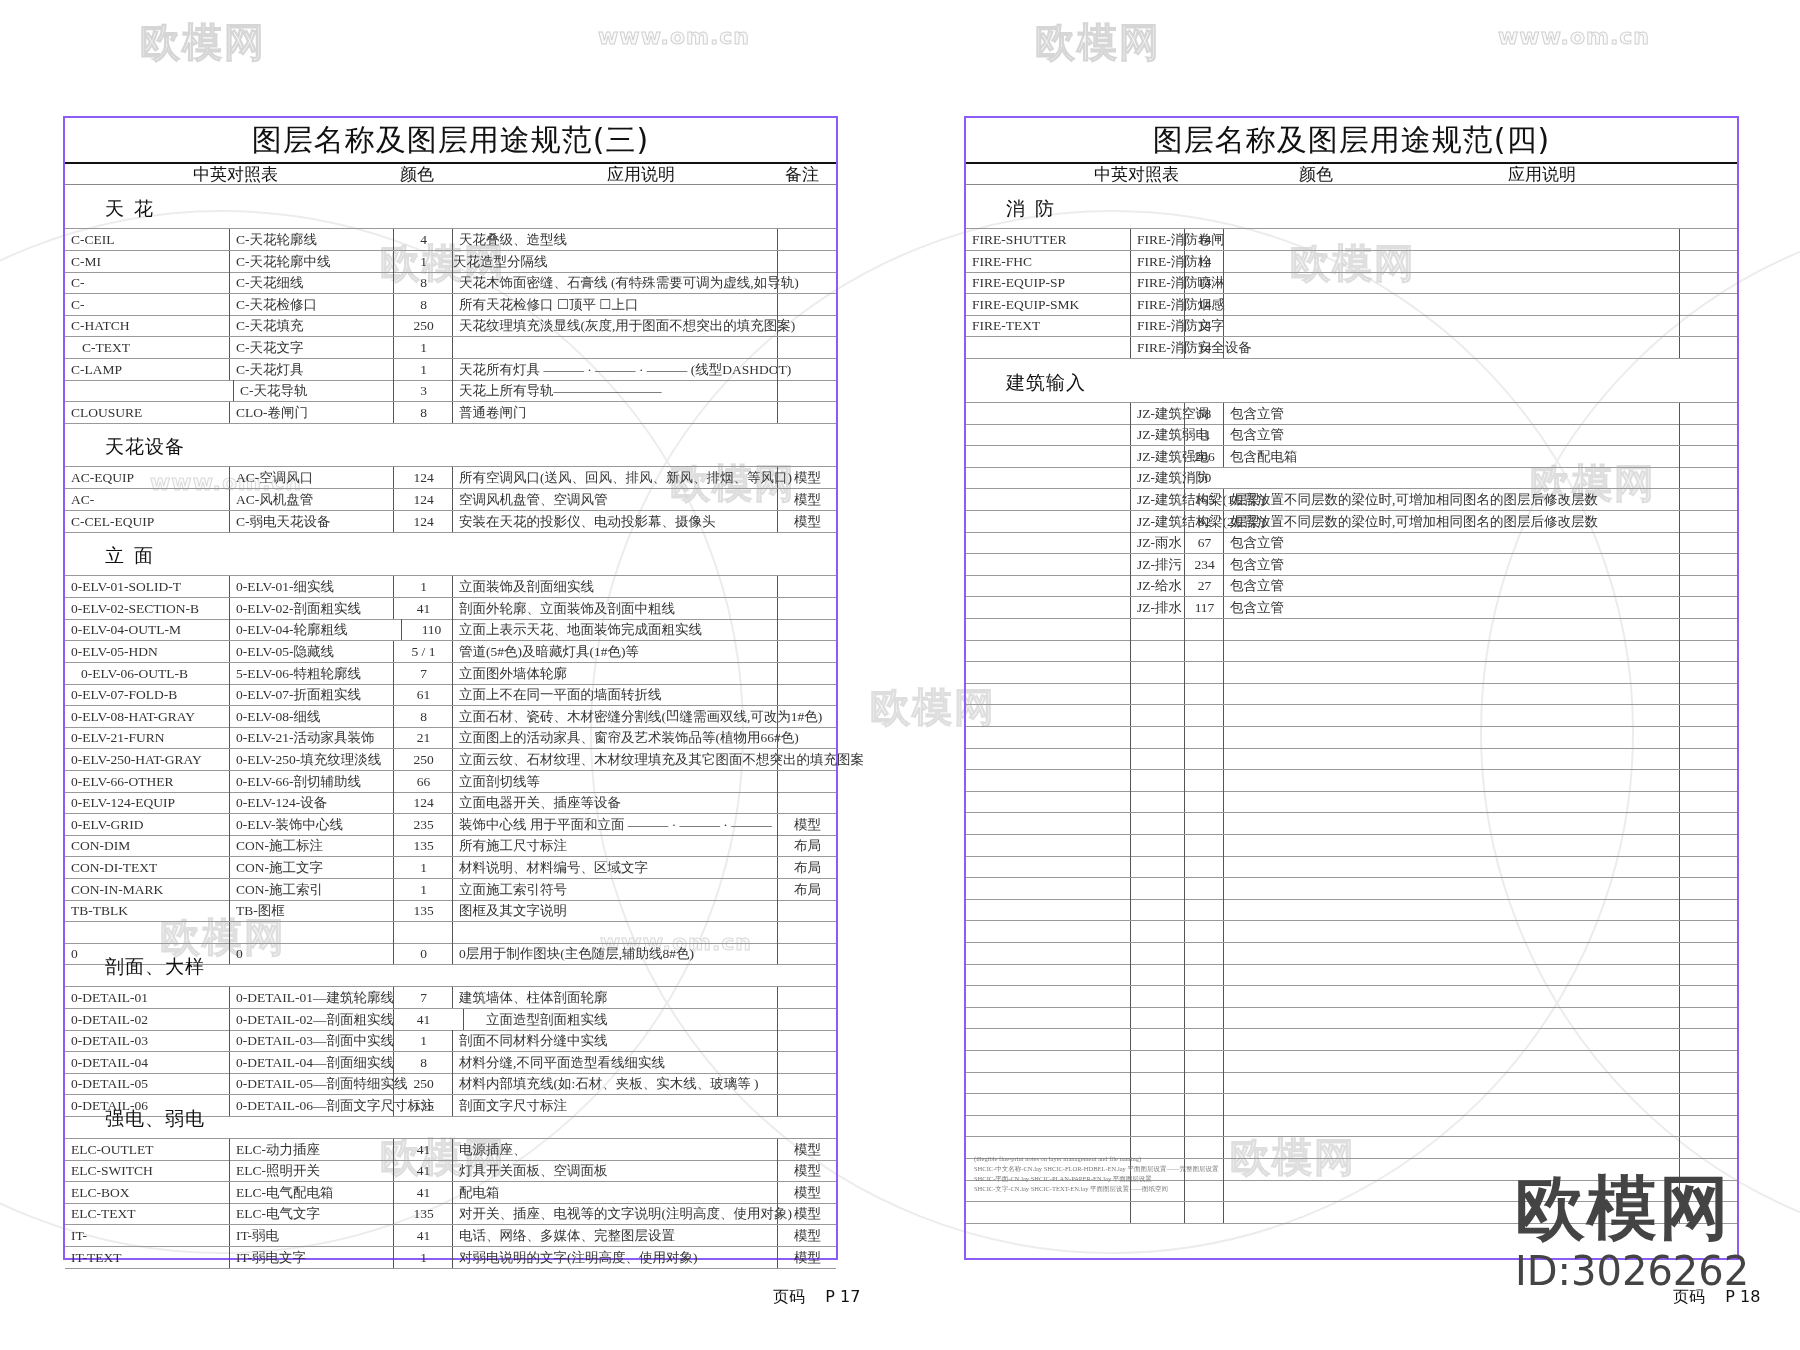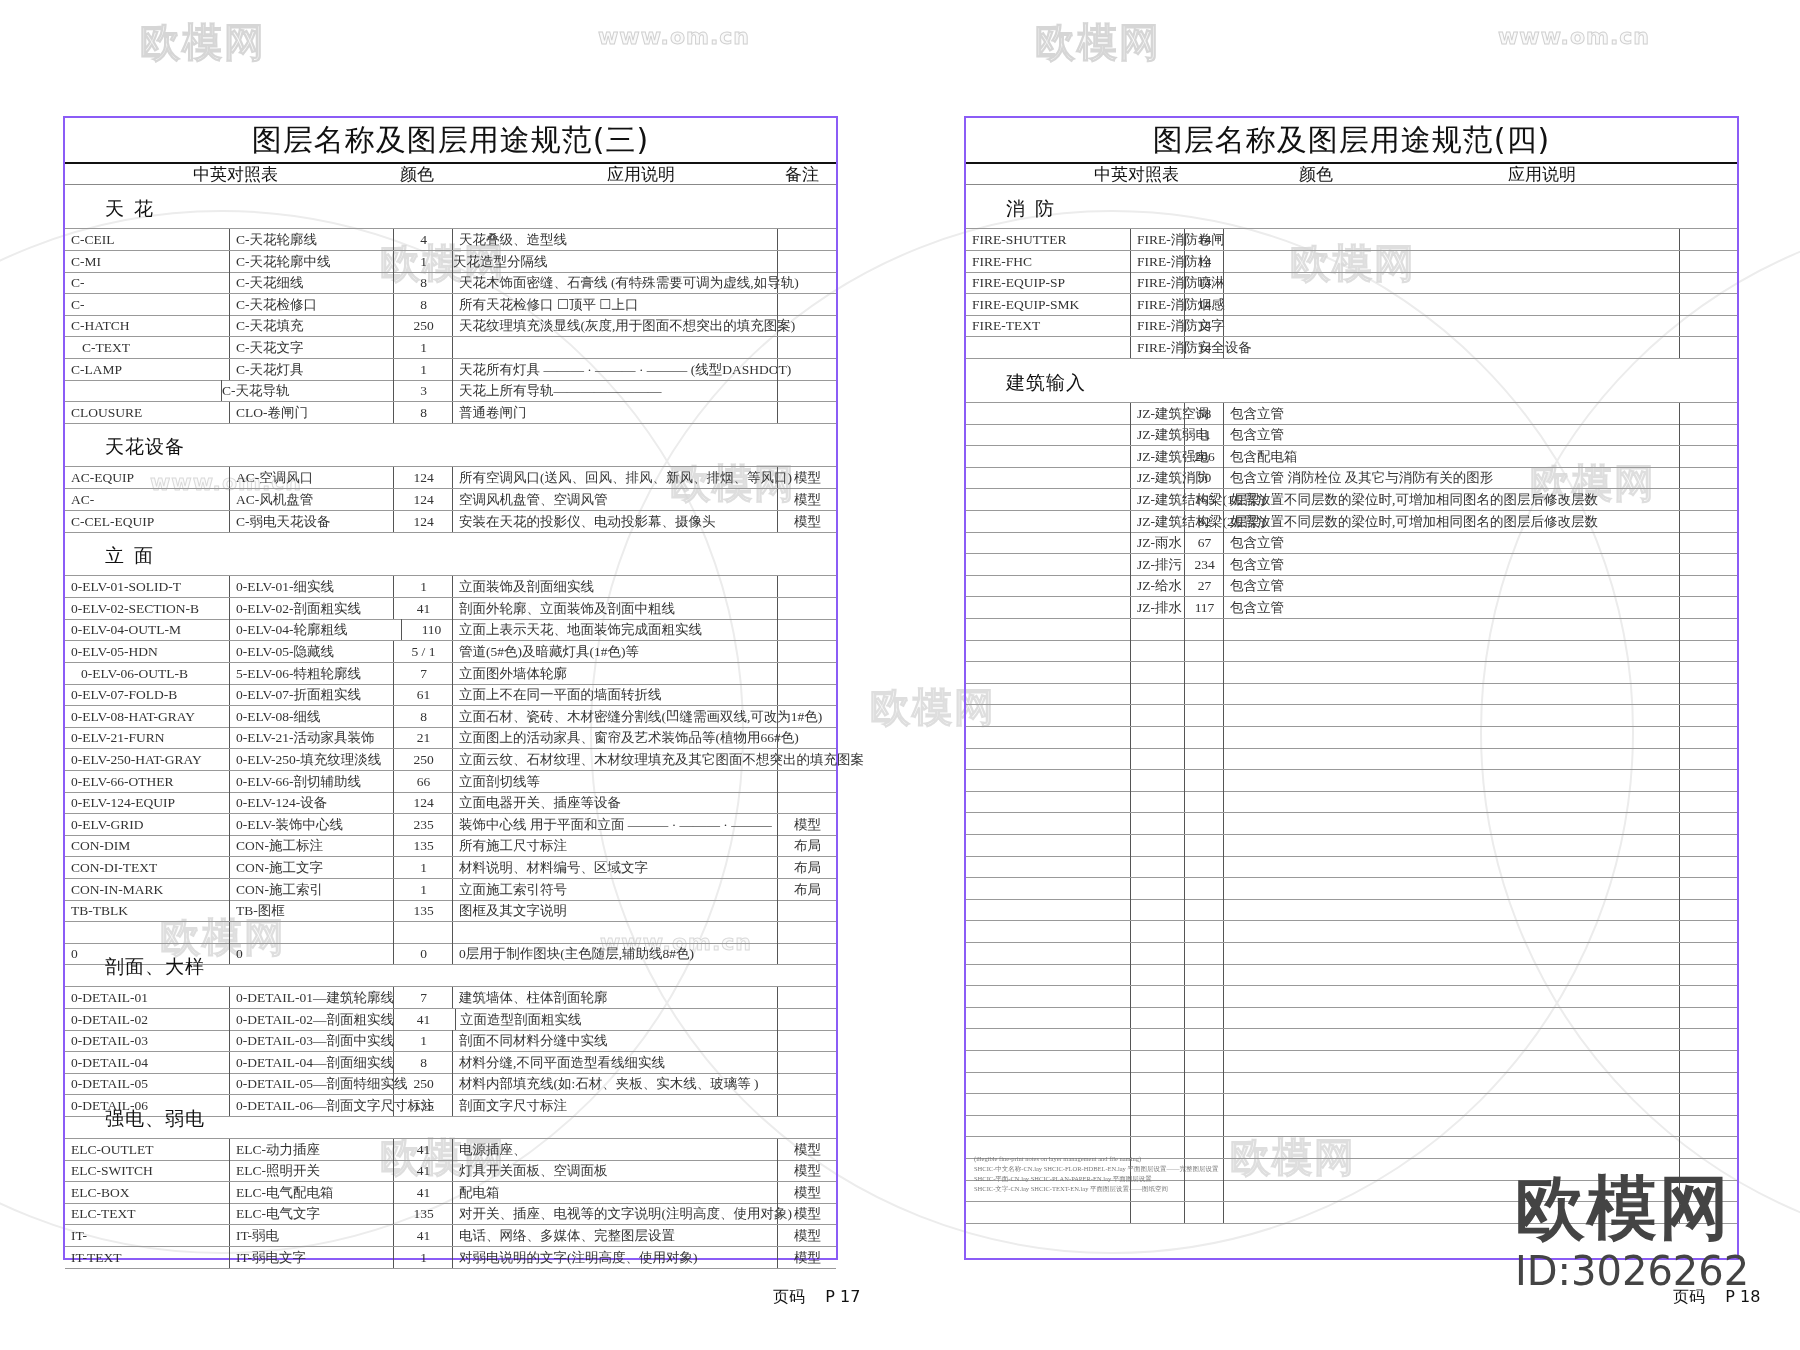--- a/index.html
+++ b/index.html
@@ -102,21 +102,21 @@
       </div>
       <div class="row" style="top: 240.6px;">
         <div class="c" style="left: 0px; width: 164px; padding-left: 6px;">C-LAMP</div>
         <div class="c v" style="left: 164px; width: 164px; padding-left: 6px;">C-天花灯具</div>
         <div class="c v" style="left: 328px; width: 59px; padding-left: 0px; text-align: center;">1</div>
         <div class="c v" style="left: 387px; width: 325px; padding-left: 6px;">天花所有灯具 ——— · ——— · ——— (线型DASHDOT)</div>
         <div class="c v" style="left: 712px; width: 59px; padding-left: 0px; text-align: center;"></div>
       </div>
       <div class="row" style="top: 262.2px;">
         <div class="c" style="left: 0px; width: 164px; padding-left: 6px;"></div>
-        <div class="c v" style="left: 156px; width: 164px; ">C-天花导轨</div>
+        <div class="c v" style="left: 168px; width: 164px; padding-left: 6px;">C-天花导轨</div>
         <div class="c v" style="left: 328px; width: 59px; padding-left: 0px; text-align: center;">3</div>
         <div class="c v" style="left: 387px; width: 325px; padding-left: 6px;">天花上所有导轨————————</div>
         <div class="c v" style="left: 712px; width: 59px; padding-left: 0px; text-align: center;"></div>
       </div>
       <div class="row" style="top: 283.8px;">
         <div class="c" style="left: 0px; width: 164px; padding-left: 6px;">CLOUSURE</div>
         <div class="c v" style="left: 164px; width: 164px; padding-left: 6px;">CLO-卷闸门</div>
         <div class="c v" style="left: 328px; width: 59px; padding-left: 0px; text-align: center;">8</div>
         <div class="c v" style="left: 387px; width: 325px; padding-left: 6px;">普通卷闸门</div>
         <div class="c v" style="left: 712px; width: 59px; padding-left: 0px; text-align: center;"></div>
@@ -281,21 +281,21 @@
         <div class="c" style="left: 0px; width: 164px; padding-left: 6px;">0-DETAIL-01</div>
         <div class="c v" style="left: 164px; width: 164px; padding-left: 6px;">0-DETAIL-01—建筑轮廓线</div>
         <div class="c v" style="left: 328px; width: 59px; padding-left: 0px; text-align: center;">7</div>
         <div class="c v" style="left: 387px; width: 325px; padding-left: 6px;">建筑墙体、柱体剖面轮廓</div>
         <div class="c v" style="left: 712px; width: 59px; padding-left: 0px; text-align: center;"></div>
       </div>
       <div class="row" style="top: 890.6px;">
         <div class="c" style="left: 0px; width: 164px; padding-left: 6px;">0-DETAIL-02</div>
         <div class="c v" style="left: 164px; width: 164px; padding-left: 6px;">0-DETAIL-02—剖面粗实线</div>
         <div class="c v" style="left: 328px; width: 59px; padding-left: 0px; text-align: center;">41</div>
-        <div class="c v" style="left: 390px; width: 325px; padding-left: 4px;">立面造型剖面粗实线</div>
+        <div class="c v" style="left: 398px; width: 325px; padding-left: 22px;">立面造型剖面粗实线</div>
         <div class="c v" style="left: 712px; width: 59px; padding-left: 0px; text-align: center;"></div>
       </div>
       <div class="row" style="top: 912.2px;">
         <div class="c" style="left: 0px; width: 164px; padding-left: 6px;">0-DETAIL-03</div>
         <div class="c v" style="left: 164px; width: 164px; padding-left: 6px;">0-DETAIL-03—剖面中实线</div>
         <div class="c v" style="left: 328px; width: 59px; padding-left: 0px; text-align: center;">1</div>
         <div class="c v" style="left: 387px; width: 325px; padding-left: 6px;">剖面不同材料分缝中实线</div>
         <div class="c v" style="left: 712px; width: 59px; padding-left: 0px; text-align: center;"></div>
       </div>
       <div class="row" style="top: 933.8px;">
@@ -445,21 +445,20 @@
         <div class="c" style="left: 0px; width: 164px; padding-left: 6px;"></div>
         <div class="c v" style="left: 164px; width: 54px; padding-left: 6px;">JZ-建筑强电</div>
         <div class="c v" style="left: 218px; width: 39px; padding-left: 0px; text-align: center;">206</div>
         <div class="c v" style="left: 257px; width: 456px; padding-left: 6px;">包含配电箱</div>
         <div class="c v" style="left: 713px; width: 58px; padding-left: 0px; text-align: center;"></div>
       </div>
       <div class="row" style="top: 349.4px;">
         <div class="c" style="left: 0px; width: 164px; padding-left: 6px;"></div>
         <div class="c v" style="left: 164px; width: 54px; padding-left: 6px;">JZ-建筑消防</div>
         <div class="c v" style="left: 218px; width: 39px; padding-left: 0px; text-align: center;">50</div>
-        <div class="c v" style="left: 257px; width: 456px; padding-left: 6px;">包含立管 消防栓位 及其它与消防有关的图形</div>
         <div class="c v" style="left: 713px; width: 58px; padding-left: 0px; text-align: center;"></div>
       </div>
       <div class="row" style="top: 371px;">
         <div class="c" style="left: 0px; width: 164px; padding-left: 6px;"></div>
         <div class="c v" style="left: 164px; width: 54px; padding-left: 6px;">JZ-建筑结构梁(1层梁)</div>
         <div class="c v" style="left: 218px; width: 39px; padding-left: 0px; text-align: center;">165</div>
         <div class="c v" style="left: 257px; width: 456px; padding-left: 6px;">如需放置不同层数的梁位时,可增加相同图名的图层后修改层数</div>
         <div class="c v" style="left: 713px; width: 58px; padding-left: 0px; text-align: center;"></div>
       </div>
       <div class="row" style="top: 392.6px;">

